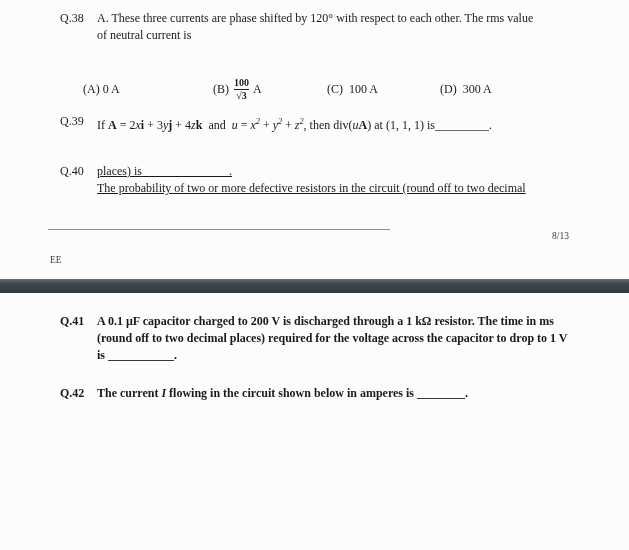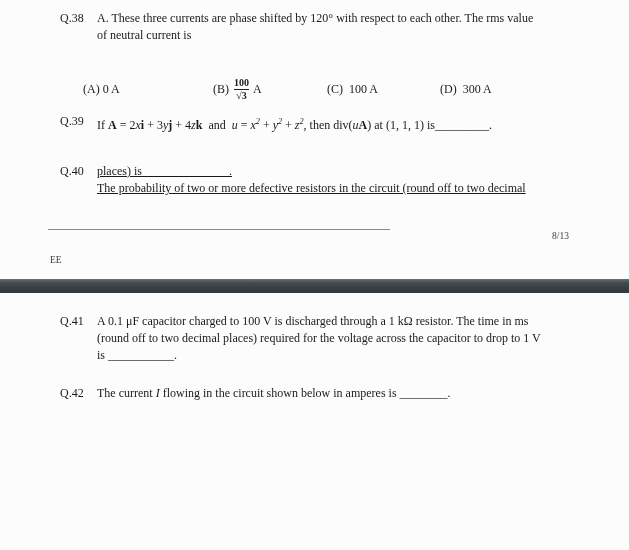--- a/index.html
+++ b/index.html
@@ -9,21 +9,21 @@
   }
   #stage{
     position:relative;
     width:629px;height:550px;
     background:#fcfcfc;
     overflow:hidden;
     color:#1a1a1a;
   }
   .page{position:absolute;left:0;width:629px;background:#fcfcfc;}
   #page1{top:0;height:279px;border-radius:28px;}
-  #page2{top:293px;height:257px;}
+  #page2{top:293px;height:257px;font-weight:bold;}
   #band{
     position:absolute;left:0;top:279px;width:629px;height:14px;
     background:linear-gradient(#667076 0%, #434b51 28%, #3a4146 55%, #333a3f 100%);
   }
   .q{position:absolute;font-size:12px;line-height:17px;}
   .qnum{position:absolute;left:0;top:0;white-space:pre;}
   .qbody{margin-left:37px;}
   .qbody > div{white-space:pre;}
   .rich{white-space:pre;}
   .s-b{font-weight:bold;}
@@ -89,21 +89,21 @@
     <div class="footer-text" id="footer-right">8/13</div>
   </div>
 
   <div id="band"></div>
 
   <div class="page" id="page2">
 
     <div class="q" style="left:60px;top:20px;">
       <span class="qnum">Q.41</span>
       <div class="qbody">
-          <div>A 0.1 μF capacitor charged to 100 V is discharged through a 1 kΩ resistor. The time in ms</div>
+          <div>A 0.1 μF capacitor charged to 200 V is discharged through a 1 kΩ resistor. The time in ms</div>
           <div>(round off to two decimal places) required for the voltage across the capacitor to drop to 1 V</div>
           <div>is ___________.</div>
         </div>
     </div>
 
     <div class="q" style="left:60px;top:92px;">
       <span class="qnum">Q.42</span>
       <div class="qbody rich"><span>The current </span><span class="s-i">I</span><span> flowing in the circuit shown below in amperes is </span><span>________</span><span>.</span></div>
     </div>
 

